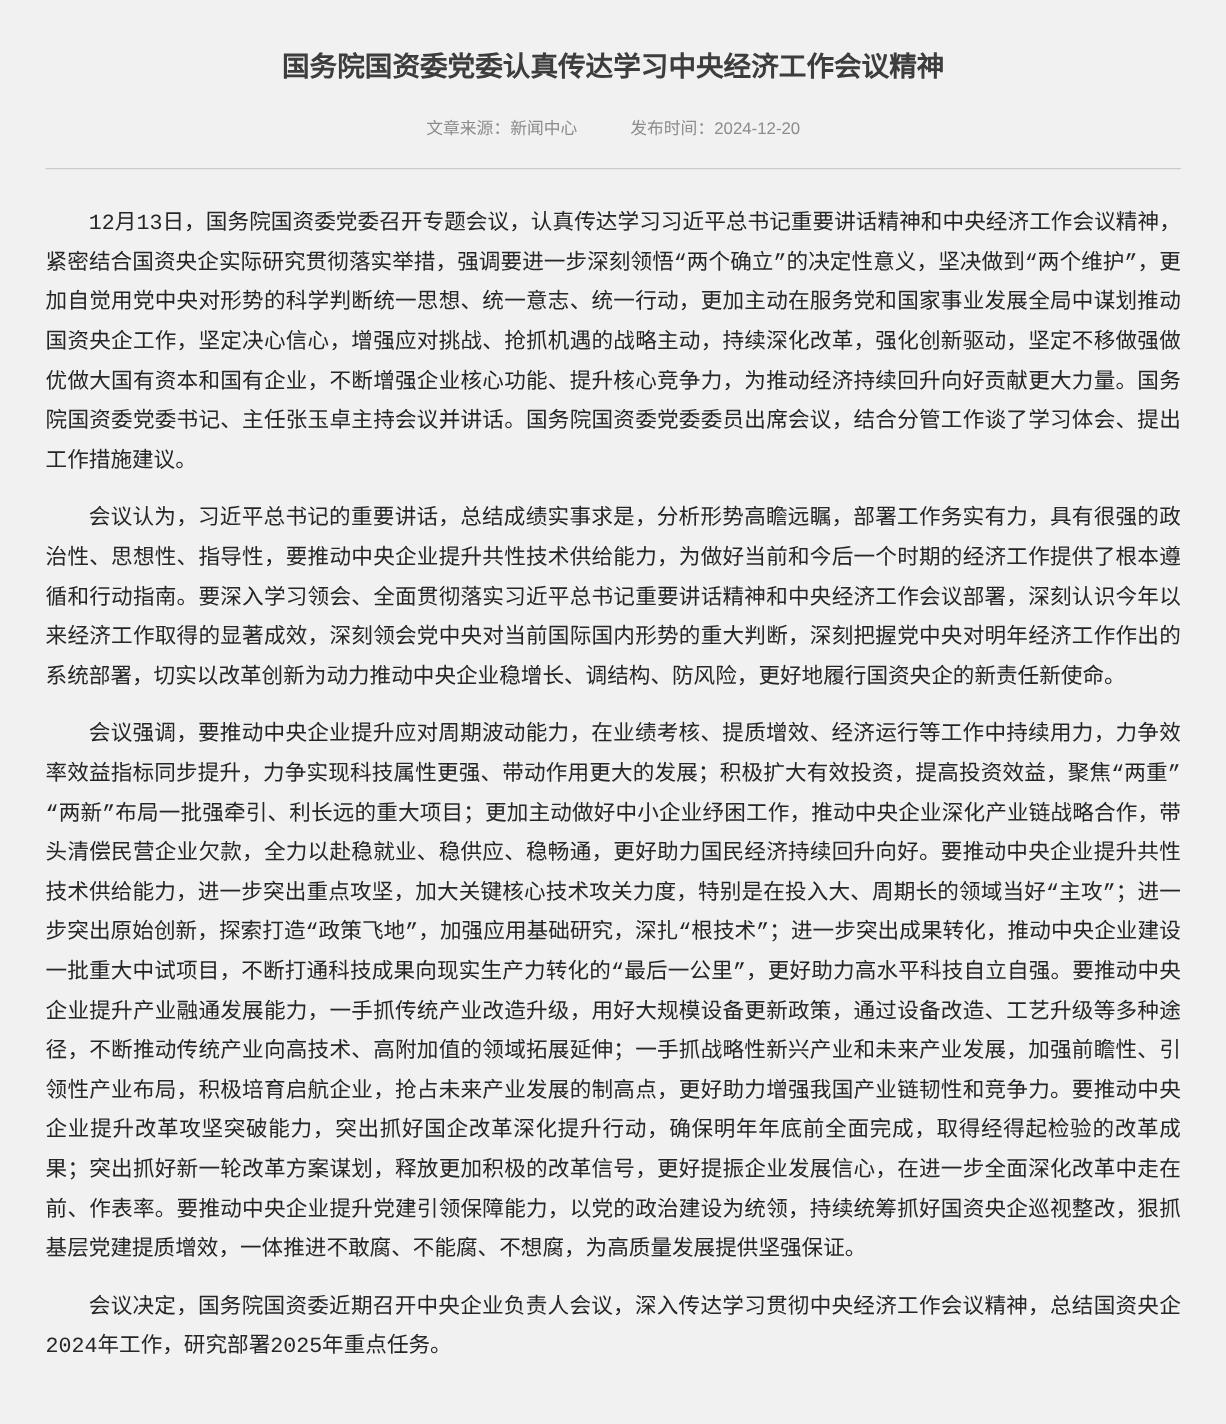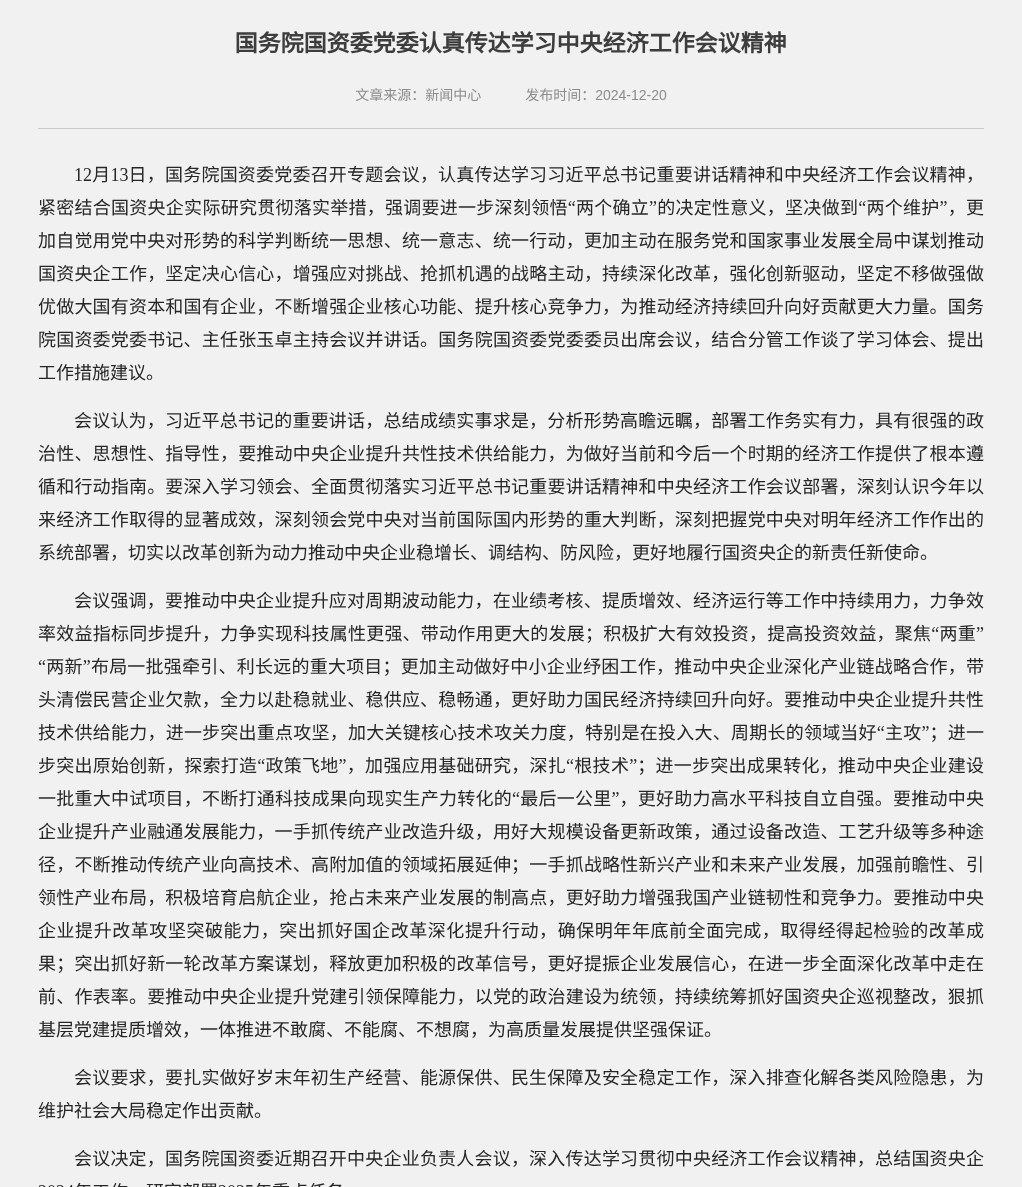--- a/index.html
+++ b/index.html
@@ -13,21 +13,21 @@
     min-height: 1187px;
     margin: 0 auto;
     background: #f1f1f1;
     padding: 26px 38px 40px 38px;
     font-family: "Liberation Sans", sans-serif;
   }
   .article-header {
     text-align: center;
   }
   .article-title {
-    margin: 0;
+    margin: 12px;
     color: #3d3d3d;
     font-size: 23px;
     font-weight: bold;
     line-height: 34px;
     font-family: "Liberation Sans", sans-serif;
   }
   .article-title .title-line { display: block; }
   .article-meta {
     margin-top: 26px;
     display: flex;
@@ -49,20 +49,21 @@
     margin-top: 30px;
     font-family: "Liberation Serif", serif;
     font-size: 18px;
     line-height: 33px;
     color: #262626;
     text-align: justify;
   }
   .article-body p {
     margin: 0 0 15px 0;
     text-indent: 2em;
+    font-family: Liberation Mono, monospace;
   }
   .article-body p:last-child { margin-bottom: 0; }
 </style>
 </head>
 <body>
 
 <div class="page">
 
   <header class="article-header">
     <h1 class="article-title">
@@ -74,18 +75,17 @@
       <span class="meta-item">发布时间：2024-12-20</span>
     </div>
   </header>
 
   <hr class="divider">
 
   <main class="article-body">
     <p>12月13日，国务院国资委党委召开专题会议，认真传达学习习近平总书记重要讲话精神和中央经济工作会议精神，紧密结合国资央企实际研究贯彻落实举措，强调要进一步深刻领悟“两个确立”的决定性意义，坚决做到“两个维护”，更加自觉用党中央对形势的科学判断统一思想、统一意志、统一行动，更加主动在服务党和国家事业发展全局中谋划推动国资央企工作，坚定决心信心，增强应对挑战、抢抓机遇的战略主动，持续深化改革，强化创新驱动，坚定不移做强做优做大国有资本和国有企业，不断增强企业核心功能、提升核心竞争力，为推动经济持续回升向好贡献更大力量。国务院国资委党委书记、主任张玉卓主持会议并讲话。国务院国资委党委委员出席会议，结合分管工作谈了学习体会、提出工作措施建议。</p>
     <p>会议认为，习近平总书记的重要讲话，总结成绩实事求是，分析形势高瞻远瞩，部署工作务实有力，具有很强的政治性、思想性、指导性，要推动中央企业提升共性技术供给能力，为做好当前和今后一个时期的经济工作提供了根本遵循和行动指南。要深入学习领会、全面贯彻落实习近平总书记重要讲话精神和中央经济工作会议部署，深刻认识今年以来经济工作取得的显著成效，深刻领会党中央对当前国际国内形势的重大判断，深刻把握党中央对明年经济工作作出的系统部署，切实以改革创新为动力推动中央企业稳增长、调结构、防风险，更好地履行国资央企的新责任新使命。</p>
     <p>会议强调，要推动中央企业提升应对周期波动能力，在业绩考核、提质增效、经济运行等工作中持续用力，力争效率效益指标同步提升，力争实现科技属性更强、带动作用更大的发展；积极扩大有效投资，提高投资效益，聚焦“两重”“两新”布局一批强牵引、利长远的重大项目；更加主动做好中小企业纾困工作，推动中央企业深化产业链战略合作，带头清偿民营企业欠款，全力以赴稳就业、稳供应、稳畅通，更好助力国民经济持续回升向好。要推动中央企业提升共性技术供给能力，进一步突出重点攻坚，加大关键核心技术攻关力度，特别是在投入大、周期长的领域当好“主攻”；进一步突出原始创新，探索打造“政策飞地”，加强应用基础研究，深扎“根技术”；进一步突出成果转化，推动中央企业建设一批重大中试项目，不断打通科技成果向现实生产力转化的“最后一公里”，更好助力高水平科技自立自强。要推动中央企业提升产业融通发展能力，一手抓传统产业改造升级，用好大规模设备更新政策，通过设备改造、工艺升级等多种途径，不断推动传统产业向高技术、高附加值的领域拓展延伸；一手抓战略性新兴产业和未来产业发展，加强前瞻性、引领性产业布局，积极培育启航企业，抢占未来产业发展的制高点，更好助力增强我国产业链韧性和竞争力。要推动中央企业提升改革攻坚突破能力，突出抓好国企改革深化提升行动，确保明年年底前全面完成，取得经得起检验的改革成果；突出抓好新一轮改革方案谋划，释放更加积极的改革信号，更好提振企业发展信心，在进一步全面深化改革中走在前、作表率。要推动中央企业提升党建引领保障能力，以党的政治建设为统领，持续统筹抓好国资央企巡视整改，狠抓基层党建提质增效，一体推进不敢腐、不能腐、不想腐，为高质量发展提供坚强保证。</p>
-    <p>会议要求，要扎实做好岁末年初生产经营、能源保供、民生保障及安全稳定工作，深入排查化解各类风险隐患，为维护社会大局稳定作出贡献。</p>
     <p>会议决定，国务院国资委近期召开中央企业负责人会议，深入传达学习贯彻中央经济工作会议精神，总结国资央企2024年工作，研究部署2025年重点任务。</p>
 
   </main>
 
 </div>
 
 </body></html>

